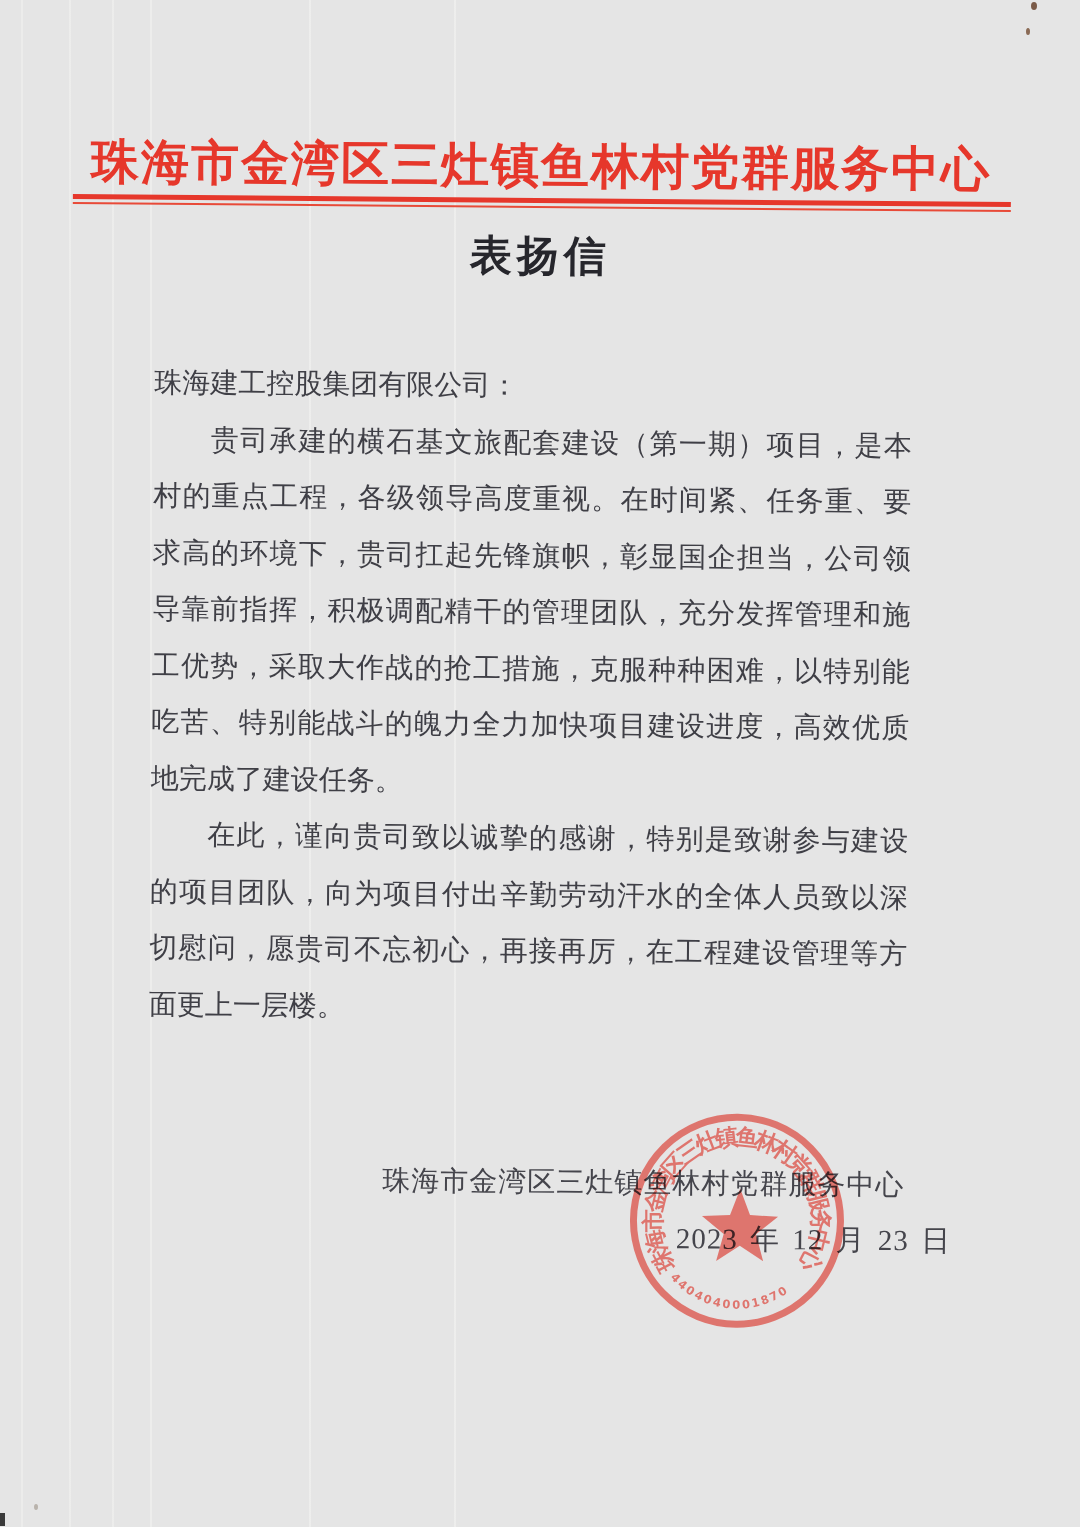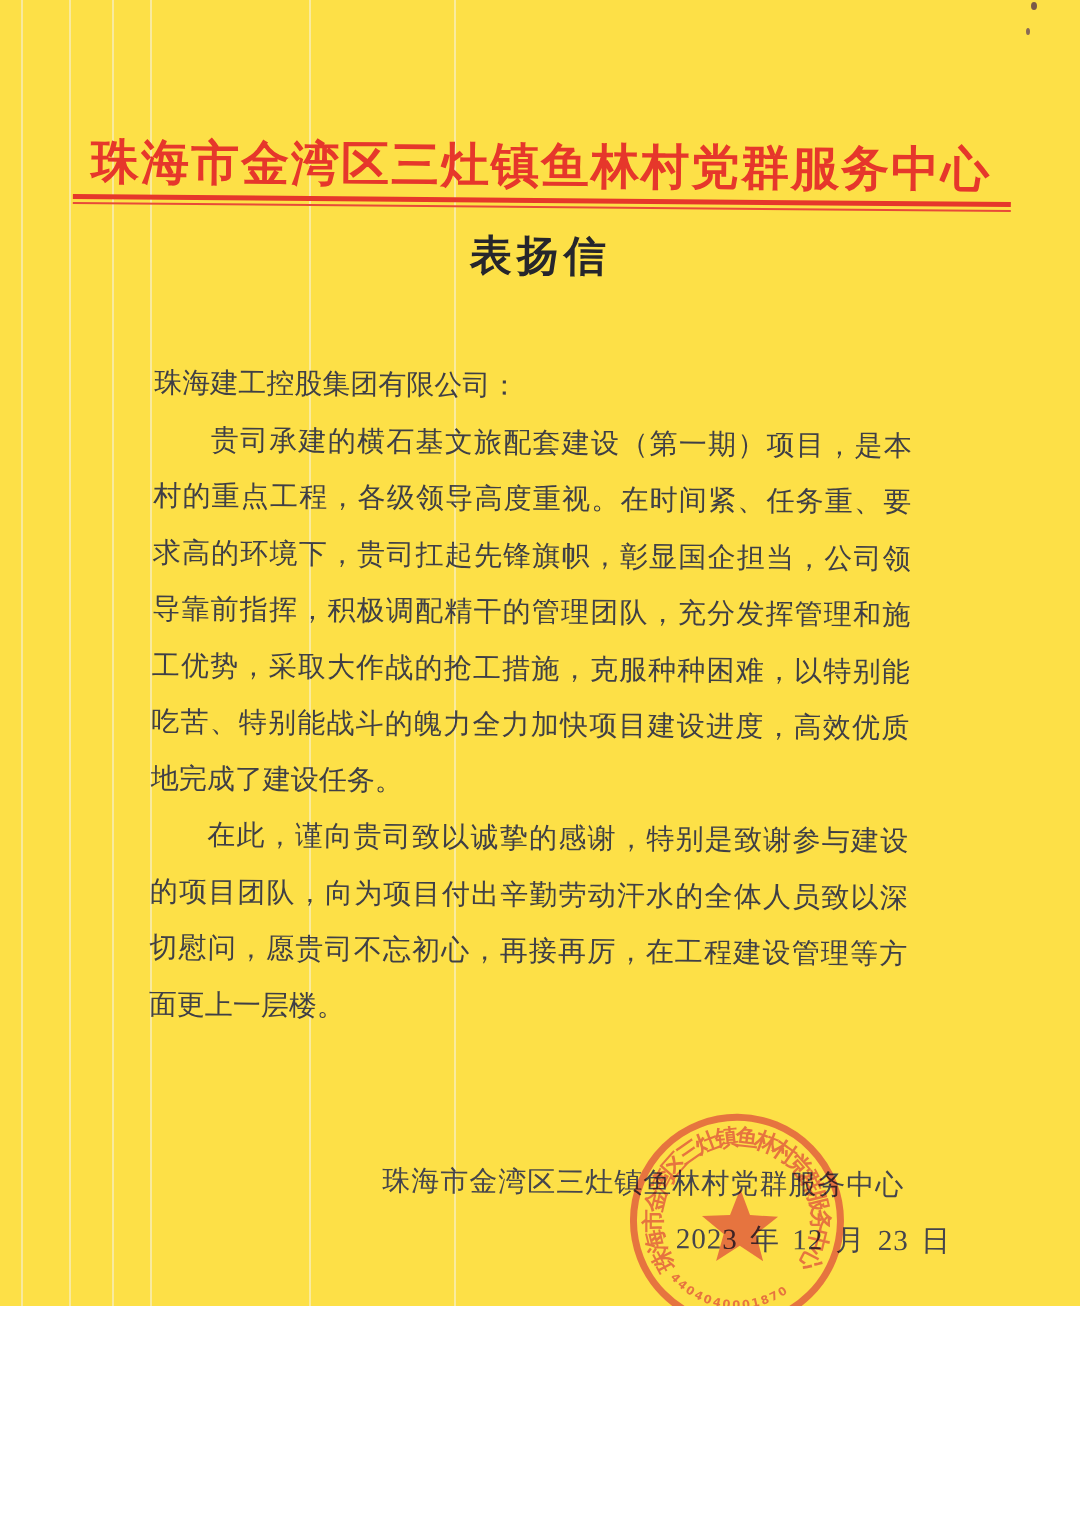--- a/index.html
+++ b/index.html
@@ -1,19 +1,19 @@
 <!DOCTYPE html>
 <html><head>
 <meta charset="utf-8">
 <style>
   html,body{margin:0;padding:0;background:#ffffff;}
   .page{
     position:relative;
-    width:1080px;height:1306px;
-    background:#fde047;
+    width:1080px;height:1527px;
+    background:#e5e5e5;
     overflow:hidden;
     font-family:"Liberation Serif","DejaVu Serif",serif;
   }
   
   .streaks{
     position:absolute;inset:0;
     background:
       linear-gradient(90deg,transparent 21px,#f3f3f1 22px,transparent 23px),
       linear-gradient(90deg,transparent 69px,#f4f4f2 70px,transparent 71px),
       linear-gradient(90deg,transparent 112px,#f4f4f2 113px,transparent 114px),

